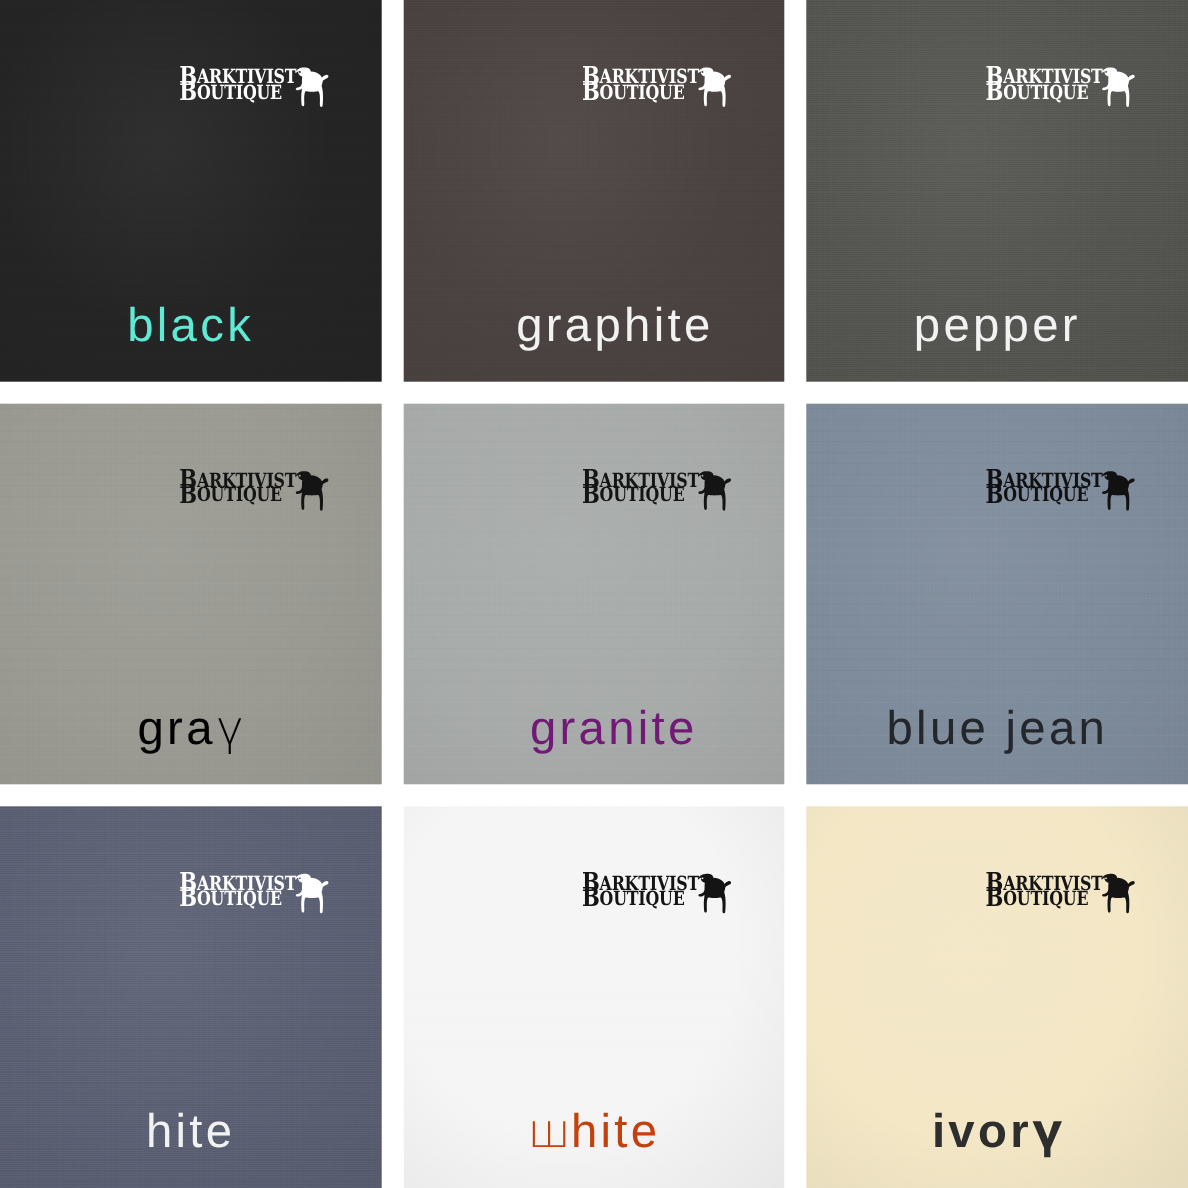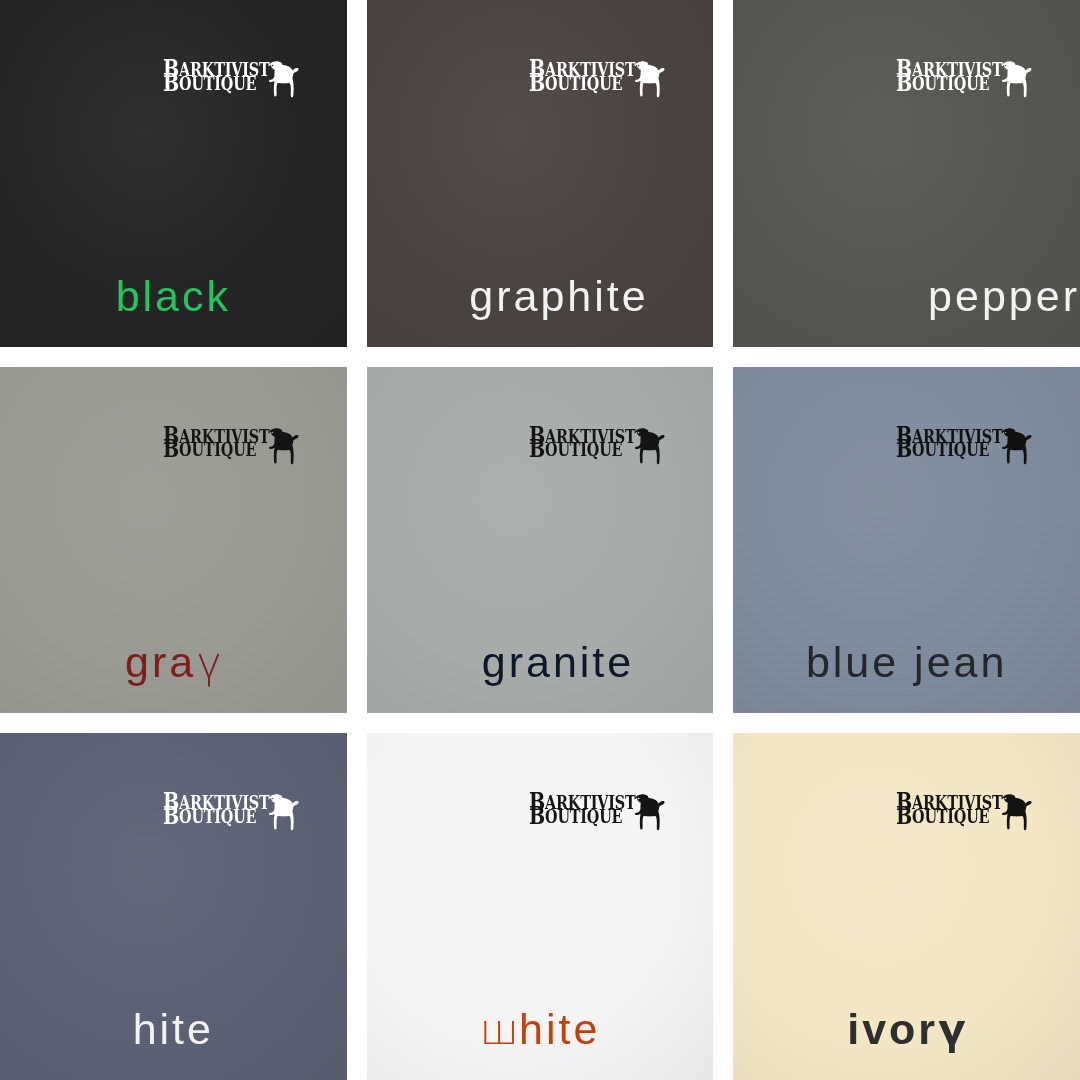--- a/index.html
+++ b/index.html
@@ -120,21 +120,21 @@
       <div class="brand-logo">
         <div class="brand-wordmark" style="color: rgb(255, 255, 255);">
           <div class="brand-line"><span class="drop">B</span>ARKTIVIST</div>
           <div class="brand-line"><span class="drop">B</span>OUTIQUE</div>
         </div>
         <span class="brand-dog"><svg width="34" height="44" viewBox="0 0 68 88" xmlns="http://www.w3.org/2000/svg" aria-hidden="true">
             <path fill="#ffffff" d="M6.5 19.2c1.1-3.6 3.6-6.6 6.9-8.3 2.2-1.2 4.6-1.8 7-2 2.6-.3 5.2-.2 7.7.4 1.4.3 2.8.8 4 1.6.9.6 1.7 1.4 2.2 2.4.4.8.6 1.7.6 2.6 3.4.2 6.8.8 10 2 2.9 1.1 5.6 2.7 7.7 5 1.9 2.1 3.2 4.7 3.7 7.5.3 1.7.3 3.4.1 5.1-.2 1.5-.6 3-1.1 4.4-.2.6-.5 1.2-.5 1.9 0 .9.3 1.7.5 2.5.7 2.6 1.2 5.3 1.5 8 .4 3.6.5 7.2.5 10.8 0 3.1-.1 6.2-.3 9.3-.1 1.6-.2 3.2-.4 4.8-.1.8-.2 1.7-.6 2.4-.3.5-.8.9-1.4 1-.8.1-1.6-.2-2.1-.8-.4-.5-.6-1.1-.7-1.7-.2-1.2-.2-2.4-.2-3.6 0-3 .1-5.9.1-8.9 0-2.3-.1-4.6-.4-6.9-.2-1.4-.4-2.9-.9-4.2-.3-.8-.7-1.6-1.4-2.1-.5-.4-1.2-.5-1.8-.4-1.9.2-3.8.5-5.7.6-3 .2-6.1.2-9.1 0-1.5-.1-3-.3-4.5-.6-.6-.1-1.2-.2-1.8-.1-.7.2-1.2.7-1.5 1.3-.4.8-.6 1.7-.8 2.6-.4 2.3-.6 4.7-.7 7.1-.1 3 0 6 .1 9 0 1.3.1 2.6 0 3.9 0 .8-.2 1.6-.6 2.3-.4.6-1.1 1-1.8 1-.8 0-1.5-.4-1.9-1.1-.4-.6-.5-1.3-.6-2-.2-1.6-.3-3.2-.4-4.8-.2-3.4-.3-6.8-.2-10.2.1-3.2.3-6.5.8-9.7.2-1.3.4-2.6.5-3.9-1.1.8-2.3 1.5-3.6 2-1.3.5-2.7.8-4.1.8-.9 0-1.8-.2-2.5-.7-.6-.4-1-1.1-1-1.8 0-.8.5-1.5 1.2-1.9.7-.4 1.5-.5 2.3-.5 1.5-.1 2.9-.6 4.1-1.5 1.1-.8 2-1.9 2.6-3.2.5-1.1.8-2.3.9-3.5.1-1.1.1-2.3.1-3.4 0-2.9.1-5.8.5-8.6-1.1-.3-2.2-.7-3.2-1.3-1.5-.9-2.8-2.2-3.5-3.8-.6-1.4-.7-3-.3-4.5zm8.7-3.9c-.9 0-1.7.7-1.7 1.7 0 .9.7 1.7 1.7 1.7.9 0 1.7-.7 1.7-1.7 0-.9-.8-1.7-1.7-1.7z"></path>
             <path fill="#ffffff" d="M52.8 30.4c1.3-2.2 2.9-4.2 4.9-5.8 1.4-1.1 3-2 4.7-2.4.9-.2 1.9-.3 2.8 0 .8.2 1.5.8 1.8 1.6.3.8.2 1.7-.2 2.4-.5.9-1.3 1.6-2.2 2.1-1.4.8-2.9 1.3-4.3 2.1-1.7.9-3.2 2.1-4.4 3.6-.6.8-1.2 1.7-1.6 2.6l-1.5-6.2z"></path>
           </svg></span>
       </div>
-      <div class="swatch-label" style="color: #22c55e;">black</div>
+      <div class="swatch-label" style="color: #5eead4;">black</div>
     </div>
     <div class="swatch" style="background: rgb(74, 66, 64);">
       <div class="texture"></div>
       <div class="vignette"></div>
       <div class="brand-logo">
         <div class="brand-wordmark" style="color: rgb(255, 255, 255);">
           <div class="brand-line"><span class="drop">B</span>ARKTIVIST</div>
           <div class="brand-line"><span class="drop">B</span>OUTIQUE</div>
         </div>
         <span class="brand-dog"><svg width="34" height="44" viewBox="0 0 68 88" xmlns="http://www.w3.org/2000/svg" aria-hidden="true">
@@ -150,51 +150,51 @@
       <div class="brand-logo">
         <div class="brand-wordmark" style="color: rgb(255, 255, 255);">
           <div class="brand-line"><span class="drop">B</span>ARKTIVIST</div>
           <div class="brand-line"><span class="drop">B</span>OUTIQUE</div>
         </div>
         <span class="brand-dog"><svg width="34" height="44" viewBox="0 0 68 88" xmlns="http://www.w3.org/2000/svg" aria-hidden="true">
             <path fill="#ffffff" d="M6.5 19.2c1.1-3.6 3.6-6.6 6.9-8.3 2.2-1.2 4.6-1.8 7-2 2.6-.3 5.2-.2 7.7.4 1.4.3 2.8.8 4 1.6.9.6 1.7 1.4 2.2 2.4.4.8.6 1.7.6 2.6 3.4.2 6.8.8 10 2 2.9 1.1 5.6 2.7 7.7 5 1.9 2.1 3.2 4.7 3.7 7.5.3 1.7.3 3.4.1 5.1-.2 1.5-.6 3-1.1 4.4-.2.6-.5 1.2-.5 1.9 0 .9.3 1.7.5 2.5.7 2.6 1.2 5.3 1.5 8 .4 3.6.5 7.2.5 10.8 0 3.1-.1 6.2-.3 9.3-.1 1.6-.2 3.2-.4 4.8-.1.8-.2 1.7-.6 2.4-.3.5-.8.9-1.4 1-.8.1-1.6-.2-2.1-.8-.4-.5-.6-1.1-.7-1.7-.2-1.2-.2-2.4-.2-3.6 0-3 .1-5.9.1-8.9 0-2.3-.1-4.6-.4-6.9-.2-1.4-.4-2.9-.9-4.2-.3-.8-.7-1.6-1.4-2.1-.5-.4-1.2-.5-1.8-.4-1.9.2-3.8.5-5.7.6-3 .2-6.1.2-9.1 0-1.5-.1-3-.3-4.5-.6-.6-.1-1.2-.2-1.8-.1-.7.2-1.2.7-1.5 1.3-.4.8-.6 1.7-.8 2.6-.4 2.3-.6 4.7-.7 7.1-.1 3 0 6 .1 9 0 1.3.1 2.6 0 3.9 0 .8-.2 1.6-.6 2.3-.4.6-1.1 1-1.8 1-.8 0-1.5-.4-1.9-1.1-.4-.6-.5-1.3-.6-2-.2-1.6-.3-3.2-.4-4.8-.2-3.4-.3-6.8-.2-10.2.1-3.2.3-6.5.8-9.7.2-1.3.4-2.6.5-3.9-1.1.8-2.3 1.5-3.6 2-1.3.5-2.7.8-4.1.8-.9 0-1.8-.2-2.5-.7-.6-.4-1-1.1-1-1.8 0-.8.5-1.5 1.2-1.9.7-.4 1.5-.5 2.3-.5 1.5-.1 2.9-.6 4.1-1.5 1.1-.8 2-1.9 2.6-3.2.5-1.1.8-2.3.9-3.5.1-1.1.1-2.3.1-3.4 0-2.9.1-5.8.5-8.6-1.1-.3-2.2-.7-3.2-1.3-1.5-.9-2.8-2.2-3.5-3.8-.6-1.4-.7-3-.3-4.5zm8.7-3.9c-.9 0-1.7.7-1.7 1.7 0 .9.7 1.7 1.7 1.7.9 0 1.7-.7 1.7-1.7 0-.9-.8-1.7-1.7-1.7z"></path>
             <path fill="#ffffff" d="M52.8 30.4c1.3-2.2 2.9-4.2 4.9-5.8 1.4-1.1 3-2 4.7-2.4.9-.2 1.9-.3 2.8 0 .8.2 1.5.8 1.8 1.6.3.8.2 1.7-.2 2.4-.5.9-1.3 1.6-2.2 2.1-1.4.8-2.9 1.3-4.3 2.1-1.7.9-3.2 2.1-4.4 3.6-.6.8-1.2 1.7-1.6 2.6l-1.5-6.2z"></path>
           </svg></span>
       </div>
-      <div class="swatch-label" style="color: rgb(242, 242, 242); text-align: right;">pepper</div>
+      <div class="swatch-label" style="color: rgb(242, 242, 242);">pepper</div>
     </div>
     <div class="swatch" style="background: rgb(154, 154, 147);">
       <div class="texture"></div>
       <div class="vignette"></div>
       <div class="brand-logo">
         <div class="brand-wordmark" style="color: rgb(20, 20, 20);">
           <div class="brand-line"><span class="drop">B</span>ARKTIVIST</div>
           <div class="brand-line"><span class="drop">B</span>OUTIQUE</div>
         </div>
         <span class="brand-dog"><svg width="34" height="44" viewBox="0 0 68 88" xmlns="http://www.w3.org/2000/svg" aria-hidden="true">
             <path fill="#141414" d="M6.5 19.2c1.1-3.6 3.6-6.6 6.9-8.3 2.2-1.2 4.6-1.8 7-2 2.6-.3 5.2-.2 7.7.4 1.4.3 2.8.8 4 1.6.9.6 1.7 1.4 2.2 2.4.4.8.6 1.7.6 2.6 3.4.2 6.8.8 10 2 2.9 1.1 5.6 2.7 7.7 5 1.9 2.1 3.2 4.7 3.7 7.5.3 1.7.3 3.4.1 5.1-.2 1.5-.6 3-1.1 4.4-.2.6-.5 1.2-.5 1.9 0 .9.3 1.7.5 2.5.7 2.6 1.2 5.3 1.5 8 .4 3.6.5 7.2.5 10.8 0 3.1-.1 6.2-.3 9.3-.1 1.6-.2 3.2-.4 4.8-.1.8-.2 1.7-.6 2.4-.3.5-.8.9-1.4 1-.8.1-1.6-.2-2.1-.8-.4-.5-.6-1.1-.7-1.7-.2-1.2-.2-2.4-.2-3.6 0-3 .1-5.9.1-8.9 0-2.3-.1-4.6-.4-6.9-.2-1.4-.4-2.9-.9-4.2-.3-.8-.7-1.6-1.4-2.1-.5-.4-1.2-.5-1.8-.4-1.9.2-3.8.5-5.7.6-3 .2-6.1.2-9.1 0-1.5-.1-3-.3-4.5-.6-.6-.1-1.2-.2-1.8-.1-.7.2-1.2.7-1.5 1.3-.4.8-.6 1.7-.8 2.6-.4 2.3-.6 4.7-.7 7.1-.1 3 0 6 .1 9 0 1.3.1 2.6 0 3.9 0 .8-.2 1.6-.6 2.3-.4.6-1.1 1-1.8 1-.8 0-1.5-.4-1.9-1.1-.4-.6-.5-1.3-.6-2-.2-1.6-.3-3.2-.4-4.8-.2-3.4-.3-6.8-.2-10.2.1-3.2.3-6.5.8-9.7.2-1.3.4-2.6.5-3.9-1.1.8-2.3 1.5-3.6 2-1.3.5-2.7.8-4.1.8-.9 0-1.8-.2-2.5-.7-.6-.4-1-1.1-1-1.8 0-.8.5-1.5 1.2-1.9.7-.4 1.5-.5 2.3-.5 1.5-.1 2.9-.6 4.1-1.5 1.1-.8 2-1.9 2.6-3.2.5-1.1.8-2.3.9-3.5.1-1.1.1-2.3.1-3.4 0-2.9.1-5.8.5-8.6-1.1-.3-2.2-.7-3.2-1.3-1.5-.9-2.8-2.2-3.5-3.8-.6-1.4-.7-3-.3-4.5zm8.7-3.9c-.9 0-1.7.7-1.7 1.7 0 .9.7 1.7 1.7 1.7.9 0 1.7-.7 1.7-1.7 0-.9-.8-1.7-1.7-1.7z"></path>
             <path fill="#141414" d="M52.8 30.4c1.3-2.2 2.9-4.2 4.9-5.8 1.4-1.1 3-2 4.7-2.4.9-.2 1.9-.3 2.8 0 .8.2 1.5.8 1.8 1.6.3.8.2 1.7-.2 2.4-.5.9-1.3 1.6-2.2 2.1-1.4.8-2.9 1.3-4.3 2.1-1.7.9-3.2 2.1-4.4 3.6-.6.8-1.2 1.7-1.6 2.6l-1.5-6.2z"></path>
           </svg></span>
       </div>
-      <div class="swatch-label" style="color: #7f1d1d;">gra<span class="ly">ү</span></div>
+      <div class="swatch-label" style="color: #000000;">gra<span class="ly">ү</span></div>
     </div>
     <div class="swatch" style="background: rgb(167, 171, 170);">
       <div class="texture"></div>
       <div class="vignette"></div>
       <div class="brand-logo">
         <div class="brand-wordmark" style="color: rgb(20, 20, 20);">
           <div class="brand-line"><span class="drop">B</span>ARKTIVIST</div>
           <div class="brand-line"><span class="drop">B</span>OUTIQUE</div>
         </div>
         <span class="brand-dog"><svg width="34" height="44" viewBox="0 0 68 88" xmlns="http://www.w3.org/2000/svg" aria-hidden="true">
             <path fill="#141414" d="M6.5 19.2c1.1-3.6 3.6-6.6 6.9-8.3 2.2-1.2 4.6-1.8 7-2 2.6-.3 5.2-.2 7.7.4 1.4.3 2.8.8 4 1.6.9.6 1.7 1.4 2.2 2.4.4.8.6 1.7.6 2.6 3.4.2 6.8.8 10 2 2.9 1.1 5.6 2.7 7.7 5 1.9 2.1 3.2 4.7 3.7 7.5.3 1.7.3 3.4.1 5.1-.2 1.5-.6 3-1.1 4.4-.2.6-.5 1.2-.5 1.9 0 .9.3 1.7.5 2.5.7 2.6 1.2 5.3 1.5 8 .4 3.6.5 7.2.5 10.8 0 3.1-.1 6.2-.3 9.3-.1 1.6-.2 3.2-.4 4.8-.1.8-.2 1.7-.6 2.4-.3.5-.8.9-1.4 1-.8.1-1.6-.2-2.1-.8-.4-.5-.6-1.1-.7-1.7-.2-1.2-.2-2.4-.2-3.6 0-3 .1-5.9.1-8.9 0-2.3-.1-4.6-.4-6.9-.2-1.4-.4-2.9-.9-4.2-.3-.8-.7-1.6-1.4-2.1-.5-.4-1.2-.5-1.8-.4-1.9.2-3.8.5-5.7.6-3 .2-6.1.2-9.1 0-1.5-.1-3-.3-4.5-.6-.6-.1-1.2-.2-1.8-.1-.7.2-1.2.7-1.5 1.3-.4.8-.6 1.7-.8 2.6-.4 2.3-.6 4.7-.7 7.1-.1 3 0 6 .1 9 0 1.3.1 2.6 0 3.9 0 .8-.2 1.6-.6 2.3-.4.6-1.1 1-1.8 1-.8 0-1.5-.4-1.9-1.1-.4-.6-.5-1.3-.6-2-.2-1.6-.3-3.2-.4-4.8-.2-3.4-.3-6.8-.2-10.2.1-3.2.3-6.5.8-9.7.2-1.3.4-2.6.5-3.9-1.1.8-2.3 1.5-3.6 2-1.3.5-2.7.8-4.1.8-.9 0-1.8-.2-2.5-.7-.6-.4-1-1.1-1-1.8 0-.8.5-1.5 1.2-1.9.7-.4 1.5-.5 2.3-.5 1.5-.1 2.9-.6 4.1-1.5 1.1-.8 2-1.9 2.6-3.2.5-1.1.8-2.3.9-3.5.1-1.1.1-2.3.1-3.4 0-2.9.1-5.8.5-8.6-1.1-.3-2.2-.7-3.2-1.3-1.5-.9-2.8-2.2-3.5-3.8-.6-1.4-.7-3-.3-4.5zm8.7-3.9c-.9 0-1.7.7-1.7 1.7 0 .9.7 1.7 1.7 1.7.9 0 1.7-.7 1.7-1.7 0-.9-.8-1.7-1.7-1.7z"></path>
             <path fill="#141414" d="M52.8 30.4c1.3-2.2 2.9-4.2 4.9-5.8 1.4-1.1 3-2 4.7-2.4.9-.2 1.9-.3 2.8 0 .8.2 1.5.8 1.8 1.6.3.8.2 1.7-.2 2.4-.5.9-1.3 1.6-2.2 2.1-1.4.8-2.9 1.3-4.3 2.1-1.7.9-3.2 2.1-4.4 3.6-.6.8-1.2 1.7-1.6 2.6l-1.5-6.2z"></path>
           </svg></span>
       </div>
-      <div class="swatch-label" style="color: #0f172a; margin-left: 36px;">granite</div>
+      <div class="swatch-label" style="color: #701a75; margin-left: 36px;">granite</div>
     </div>
     <div class="swatch" style="background: rgb(126, 139, 155);">
       <div class="texture"></div>
       <div class="vignette"></div>
       <div class="brand-logo">
         <div class="brand-wordmark" style="color: rgb(17, 17, 17);">
           <div class="brand-line"><span class="drop">B</span>ARKTIVIST</div>
           <div class="brand-line"><span class="drop">B</span>OUTIQUE</div>
         </div>
         <span class="brand-dog"><svg width="34" height="44" viewBox="0 0 68 88" xmlns="http://www.w3.org/2000/svg" aria-hidden="true">

